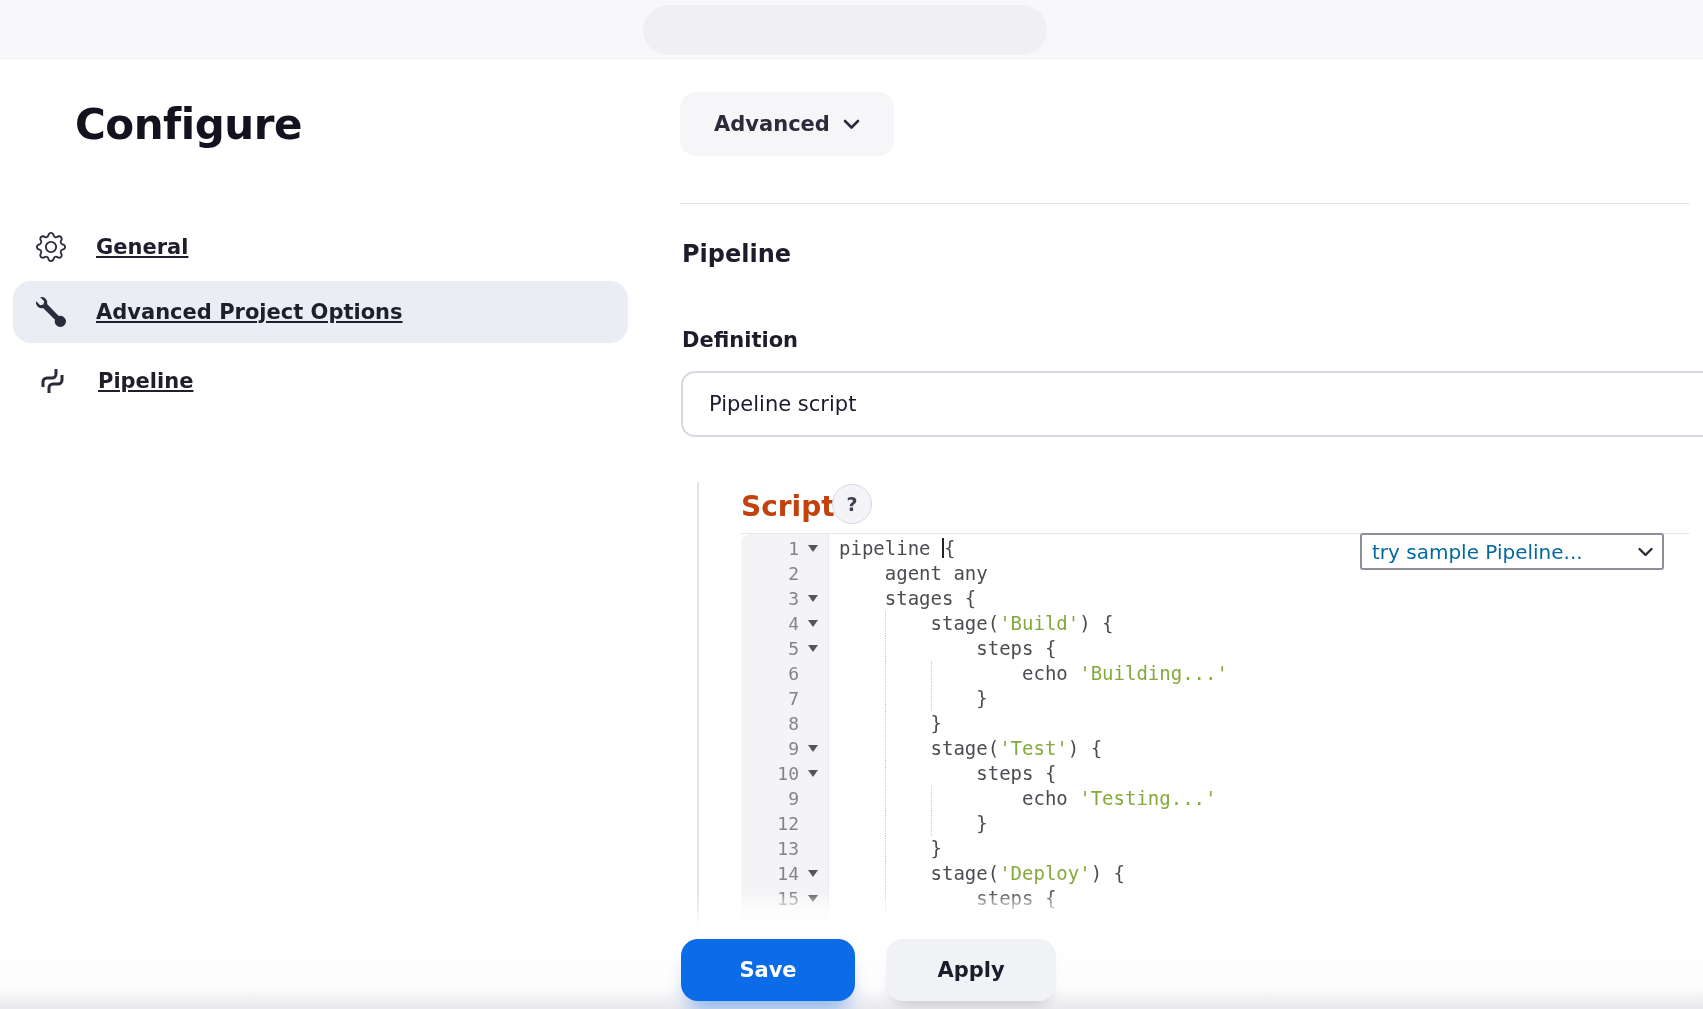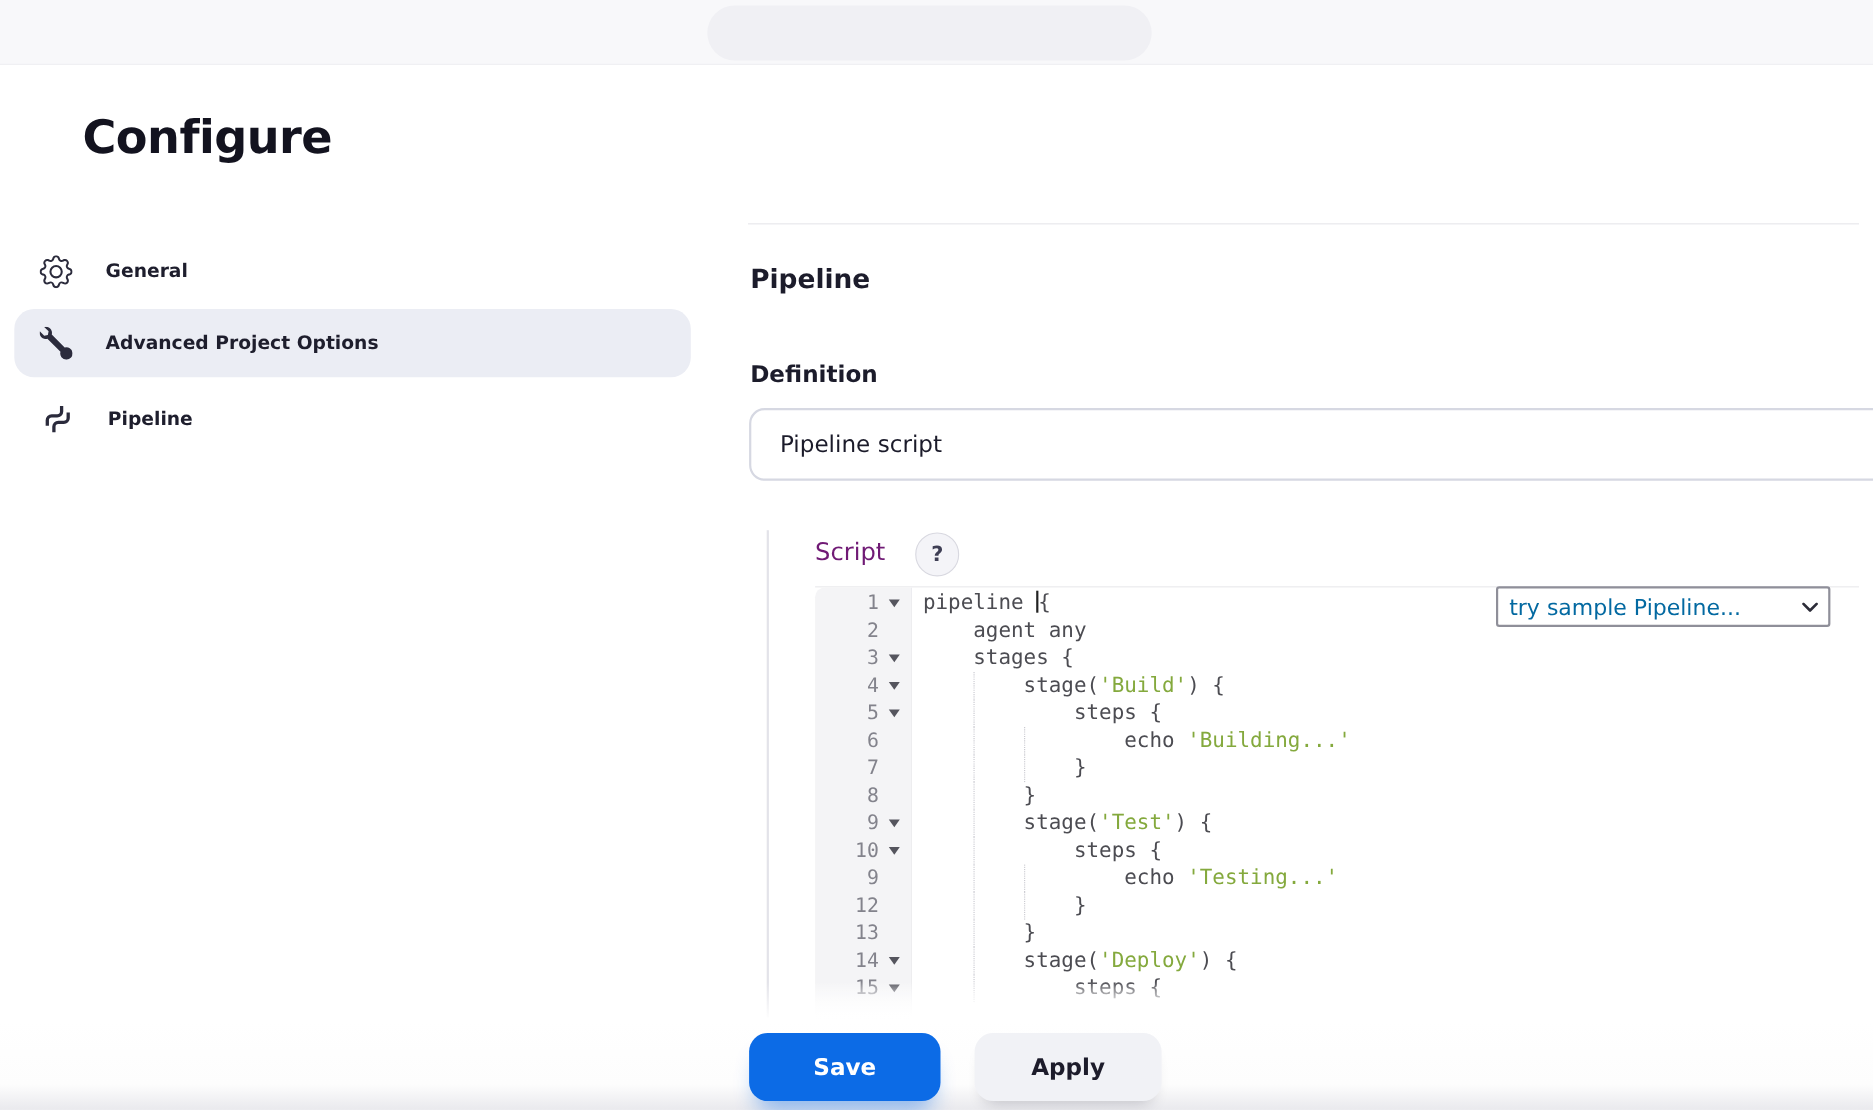--- a/index.html
+++ b/index.html
@@ -13,42 +13,42 @@
   .crumb{font-size:21px;font-weight:bold;color:#32323e;cursor:pointer;}
   .crumb-sep{display:flex;align-items:center;}
   .searchbox{position:absolute;left:643px;top:5px;width:404px;height:50px;border-radius:26px;
              background:#f0f0f4;}
 
   
   .page-title{position:absolute;left:36px;top:100px;font-size:42px;font-weight:800;
               letter-spacing:-0.5px;color:#13131f;margin-left:39px;}
   .side-item{position:absolute;left:13px;width:615px;display:flex;align-items:center;
              padding-left:23px;box-sizing:border-box;gap:30px;border-radius:18px;cursor:pointer;}
-  .side-item .lbl{font-size:17px;font-weight:bold;color:#1e1e2d;}
+  .side-item .lbl{font-size:21px;font-weight:bold;color:#1e1e2d;text-decoration:underline;}
   .side-item svg{flex:0 0 auto;}
   .si-1{top:218px;height:58px;}
   .si-2{top:281px;height:62px;background:#ebedf4;}
   .si-3{top:352px;height:58px;}
 
   
   .adv-btn{position:absolute;left:680px;top:92px;width:214px;height:64px;border-radius:16px;
            background:#f6f6f9;display:flex;align-items:center;justify-content:center;gap:13px;
            font-size:21px;font-weight:bold;color:#2b2b3c;cursor:pointer;}
   .divider{position:absolute;left:680px;top:203px;width:1010px;height:1px;background:#e5e5ea;}
   .sec-head{position:absolute;left:682px;top:240px;font-size:24px;font-weight:800;color:#1c1c2b;}
   .def-label{position:absolute;left:682px;top:328px;font-size:21px;font-weight:bold;color:#1c1c2b;}
   .def-select{position:absolute;left:681px;top:371px;width:1082px;height:66px;box-sizing:border-box;
               border:2px solid #d6d8e2;border-radius:14px;background:#fff;display:flex;
               align-items:center;cursor:pointer;}
   .def-select .val{margin-left:26px;font-size:21px;color:#1b1b2a;}
   .def-select .chev{position:absolute;right:34px;top:50%;transform:translateY(-50%);}
 
   
   .tree-line{position:absolute;left:697px;top:482px;width:2px;height:443px;background:#e3e3e9;}
-  .script-label{position:absolute;left:741px;top:490px;font-size:22px;font-weight:400;color:#701a75;}
+  .script-label{position:absolute;left:741px;top:490px;font-size:28px;font-weight:700;color:#c2410c;}
   .help-btn{position:absolute;left:832px;top:484px;width:40px;height:40px;border-radius:50%;
             background:#f4f4f8;border:1px solid #d8d8e0;box-sizing:border-box;display:flex;
             align-items:center;justify-content:center;font-size:19px;font-weight:bold;color:#3f3f55;
             cursor:pointer;}
 
   
   .editor{position:absolute;left:741px;top:533px;width:949px;height:392px;background:#fff;
           border-top:1px solid #e8e8ec;}
   .gutter-bg{position:absolute;left:0;top:0;width:88px;height:392px;background:#f4f4f6;
              border-right:1px solid #e9e9ec;border-top-left-radius:9px;box-sizing:border-box;}
@@ -110,20 +110,28 @@
   </div>
 
   <div class="side-item si-3">
     <svg width="32" height="32" viewBox="0 0 32 32" fill="none" stroke="#2b2b3c" stroke-width="3">
       <path d="M7 22v-5a4 4 0 0 1 4-4h5a4 4 0 0 0 4-4V4"></path>
       <path d="M13 28v-5a4 4 0 0 1 4-4h5a4 4 0 0 0 4-4v-5"></path>
     </svg>
     <span class="lbl">Pipeline</span>
   </div>
 
+  <div class="adv-btn">
+    <span>Advanced</span>
+    <span style="display:flex;">
+      <svg width="17" height="11" viewBox="0 0 17 11">
+          <path d="M2 2l6.5 6.5L15 2" fill="none" stroke="#2b2b3c" stroke-width="2.6" stroke-linecap="round" stroke-linejoin="round"></path>
+        </svg>
+    </span>
+  </div>
 
   <div class="divider"></div>
 
   <div class="sec-head">Pipeline</div>
   <div class="def-label">Definition</div>
 
   <div class="def-select">
     <span class="val">Pipeline script</span>
     <span class="chev" style="display:flex;">
       <svg width="22" height="13" viewBox="0 0 22 13">

